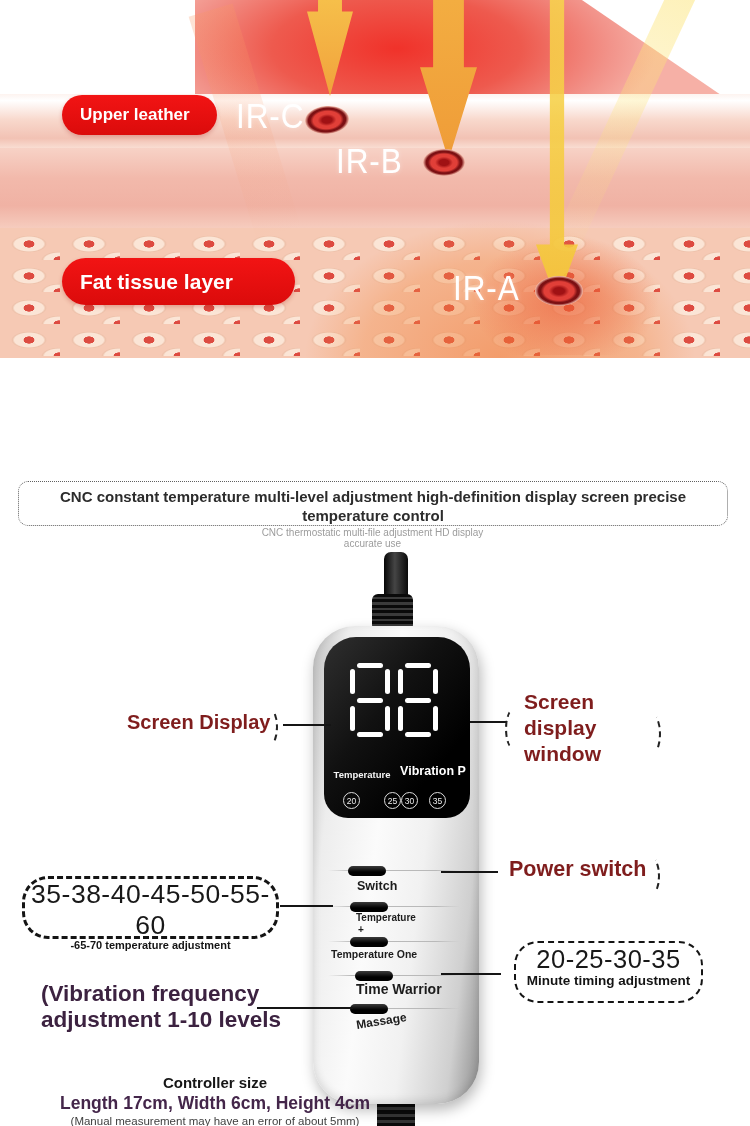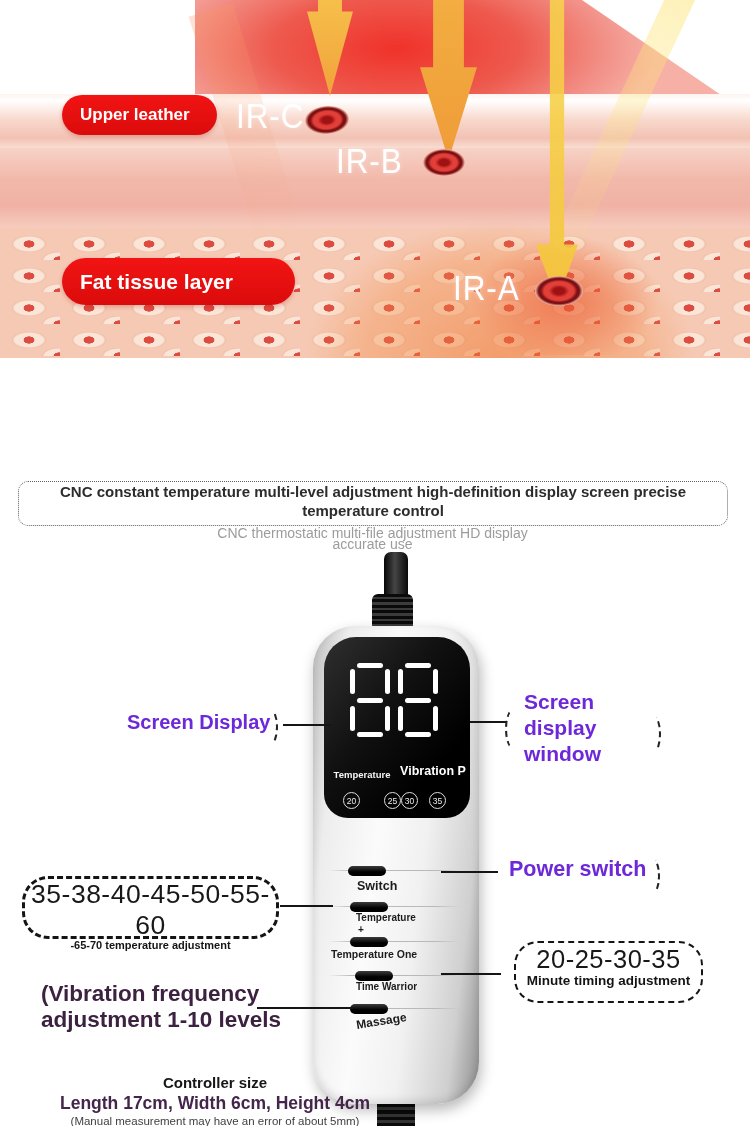--- a/index.html
+++ b/index.html
@@ -56,23 +56,23 @@
   .cell-b{left:423px;top:149px;width:42px;height:27px;}
   .cell-a{left:535px;top:276px;width:48px;height:30px;}
 
   
   .banner{position:absolute;left:0;top:365px;width:750px;height:87px;}
   .banner-title{position:absolute;left:128px;top:12px;font-size:25px;font-weight:700;
         color:#fcfcf3;line-height:31px;white-space:pre-line;}
 
   
   .feature-box{position:absolute;left:18px;top:481px;width:710px;height:45px;box-sizing:border-box;
-        border:1.5px dotted #606060;border-radius:10px;display:flex;align-items:flex-start;justify-content:center;}
+        border:1.5px dotted #606060;border-radius:10px;display:flex;align-items:flex-end;justify-content:center;}
   .feature-heading{font-size:15px;font-weight:700;color:#2c2c2c;line-height:19px;text-align:center;white-space:pre-line;}
-  .feature-sub{position:absolute;left:0;top:528px;width:745px;text-align:center;font-size:14px;
+  .feature-sub{position:absolute;left:0;top:528px;width:745px;text-align:center;font-size:10px;
         color:#9c9c9c;line-height:10.5px;white-space:pre-line;}
 
   
   .cable-top{position:absolute;left:384px;top:552px;width:24px;height:48px;border-radius:7px 7px 3px 3px;
         background:linear-gradient(90deg,#060606,#454545 45%,#0a0a0a);}
   .cable-ribs{position:absolute;left:372px;top:594px;width:41px;height:37px;border-radius:6px;
         background:repeating-linear-gradient(180deg,#0a0a0a 0 3px,#3b3b3b 3px 5.5px);}
   .cable-bottom{position:absolute;left:377px;top:1097px;width:38px;height:29px;z-index:1;
         background:repeating-linear-gradient(180deg,#0a0a0a 0 3.5px,#353535 3.5px 6.5px);}
   .dev-body{position:absolute;left:313px;top:626px;width:166px;height:478px;border-radius:42px;z-index:2;
@@ -99,21 +99,21 @@
         background:linear-gradient(90deg,rgba(170,170,170,0),#b9b9b9 18%,#b9b9b9 82%,rgba(170,170,170,0));}
   .dev-btn{position:absolute;width:38px;height:9.5px;border-radius:5px;z-index:4;
         background:linear-gradient(180deg,#3c3c3c,#000 60%);box-shadow:0 1px 1px rgba(255,255,255,.55);}
   .dev-label{position:absolute;z-index:4;font-weight:700;color:#1c1c1c;white-space:nowrap;}
 
   
   .line{position:absolute;height:2px;background:#151515;z-index:5;}
   .arc{position:absolute;border:2.5px dashed #222;border-radius:50%;box-sizing:border-box;z-index:5;}
   .arc.open-right{border-color:transparent;border-right-color:#222;}
   .arc.open-left{border-color:transparent;border-left-color:#222;}
-  .co-text{position:absolute;font-weight:700;color:#6d28d9;white-space:pre-line;z-index:5;}
+  .co-text{position:absolute;font-weight:700;color:#7f1d1d;white-space:pre-line;z-index:5;}
   .bubble{position:absolute;border:3px dashed #141414;text-align:center;z-index:5;box-sizing:border-box;}
   .bubble .big{font-weight:400;color:#181818;letter-spacing:.5px;}
   .bubble .small{font-weight:700;color:#141414;}
   .footer{position:absolute;left:0;top:1074px;width:430px;text-align:center;z-index:5;}
   .footer .t1{font-size:15px;font-weight:700;color:#161616;}
   .footer .t2{font-size:17.5px;font-weight:700;color:#44264a;margin-top:2px;}
   .footer .t3{font-size:11.5px;color:#3f3f3f;margin-top:1px;}
 </style>
 </head>
 <body>
@@ -196,21 +196,21 @@
   <div class="dev-btn" style="left:348px;top:866px;"></div>
   <div class="dev-btn" style="left:350px;top:902px;"></div>
   <div class="dev-btn" style="left:350px;top:937px;"></div>
   <div class="dev-btn" style="left:355px;top:971px;"></div>
   <div class="dev-btn" style="left:350px;top:1004px;"></div>
 
   <div class="dev-label" style="left:357px;top:879px;font-size:12.5px;">Switch</div>
   <div class="dev-label" style="left:356px;top:912px;font-size:10px;">Temperature</div>
   <div class="dev-label" style="left:358px;top:924px;font-size:10px;">+</div>
   <div class="dev-label" style="left:331px;top:948px;font-size:10.5px;">Temperature One</div>
-  <div class="dev-label" style="left:356px;top:981px;font-size:10px;">Time Warrior</div>
+  <div class="dev-label" style="left:356px;top:981px;font-size:14px;">Time Warrior</div>
   <div class="dev-label" style="left:356px;top:1014px;font-size:12px;transform:rotate(-9deg);">Massage</div>
 
   <div class="co-text" style="left:127px;top:711px;font-size:20px;">Screen Display</div>
   <div class="arc open-right" style="left:258px;top:706px;width:20px;height:42px;"></div>
   <div class="line" style="left:283px;top:724px;width:48px;"></div>
 
   <div class="line" style="left:470px;top:721px;width:36px;"></div>
   <div class="arc open-left" style="left:505px;top:708px;width:18px;height:42px;"></div>
   <div class="co-text" style="left:524px;top:689px;font-size:21px;line-height:26px;">Screen
 display

